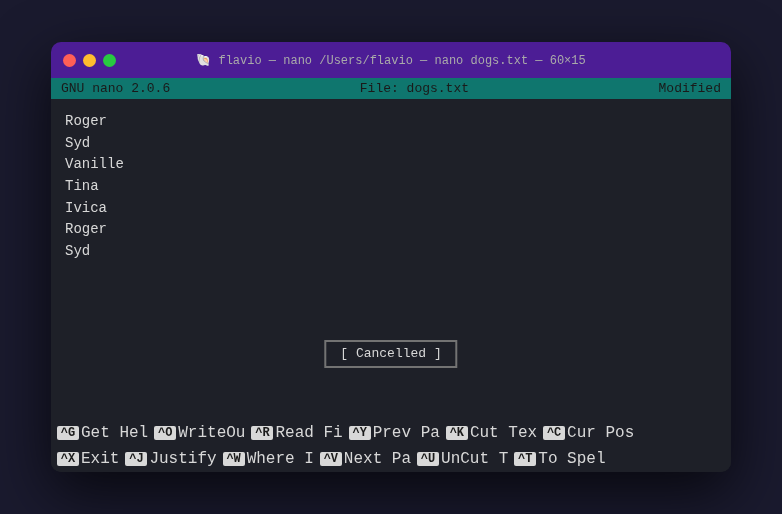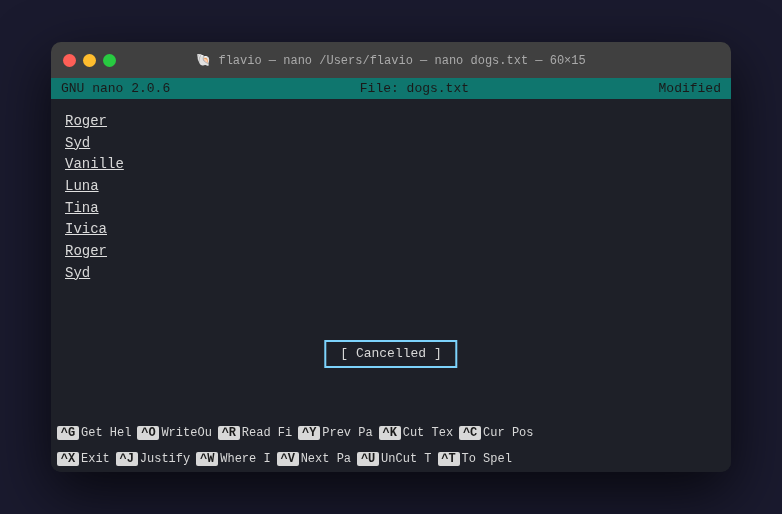--- a/index.html
+++ b/index.html
@@ -16,21 +16,21 @@
       width: 680px;
       height: 430px;
       background: #1e2028;
       border-radius: 10px;
       box-shadow: 0 20px 60px rgba(0,0,0,0.7);
       display: flex;
       flex-direction: column;
       overflow: hidden;
     }
     .titlebar {
-      background: #404040;
+      background: #4c1d95;
       height: 36px;
       display: flex;
       align-items: center;
       padding: 0 12px;
       position: relative;
       flex-shrink: 0;
     }
     .traffic-lights {
       display: flex;
       gap: 7px;
@@ -67,31 +67,30 @@
       background: #1e2028;
       color: #e0e0e0;
       padding: 12px 14px;
       font-size: 14px;
       line-height: 1.55;
       position: relative;
       overflow: hidden;
     }
     .file-list {
       list-style: none;
-      text-decoration: underline;
     }
     .file-list li {
       color: #d8d8d8;
     }
     .cancelled-box {
       position: absolute;
       bottom: 52px;
       left: 50%;
       transform: translateX(-50%);
-      border: 2px solid #7dd3fc;
+      border: 2px solid #737373;
       color: #d8d8d8;
       padding: 2px 14px;
       font-size: 13px;
       white-space: nowrap;
       background: transparent;
     }
     .bottom-bar {
       background: #1e2028;
       color: #e0e0e0;
       font-size: 12.5px;
@@ -117,21 +116,21 @@
       padding: 0px 3px;
       border-radius: 2px;
       font-weight: bold;
       display: inline-block;
       min-width: 22px;
       text-align: center;
     }
     .cmd-label {
       color: #d8d8d8;
       margin-left: 2px;
-      font-size: 12px;
+      font-size: 16px;
     }
   </style>
 </head>
 <body>
 
 <div class="window">
 
   <div class="titlebar">
     <div class="traffic-lights">
       <div class="traffic-light tl-red"></div>
@@ -145,21 +144,20 @@
     <span>GNU nano 2.0.6</span>
     <span>File: dogs.txt</span>
     <span>Modified</span>
   </div>
 
   <div class="editor-area">
     <ul class="file-list">
       <li>Roger</li>
       <li>Syd</li>
       <li>Vanille</li>
-      <li>Luna</li>
       <li>Tina</li>
       <li>Ivica</li>
       <li>Roger</li>
       <li>Syd</li>
     </ul>
     <div class="cancelled-box">[ Cancelled ]</div>
   </div>
 
   <div class="bottom-bar">
     <div class="bottom-row">

